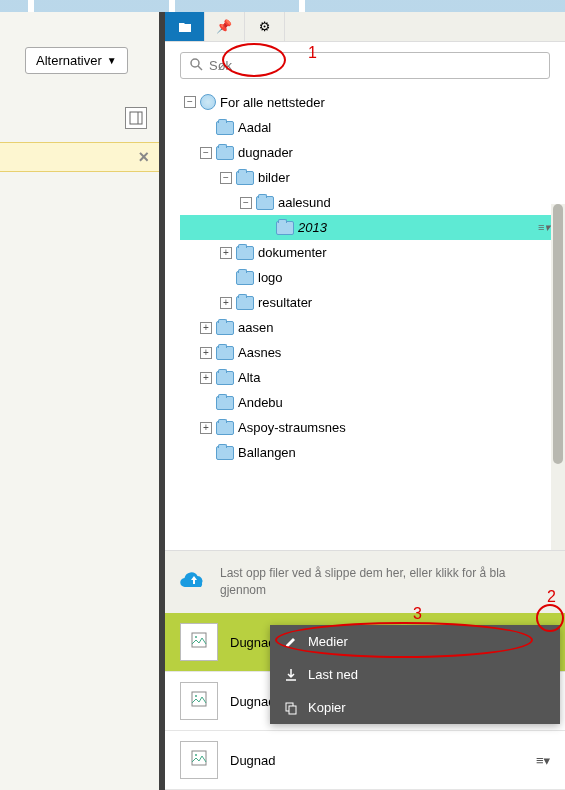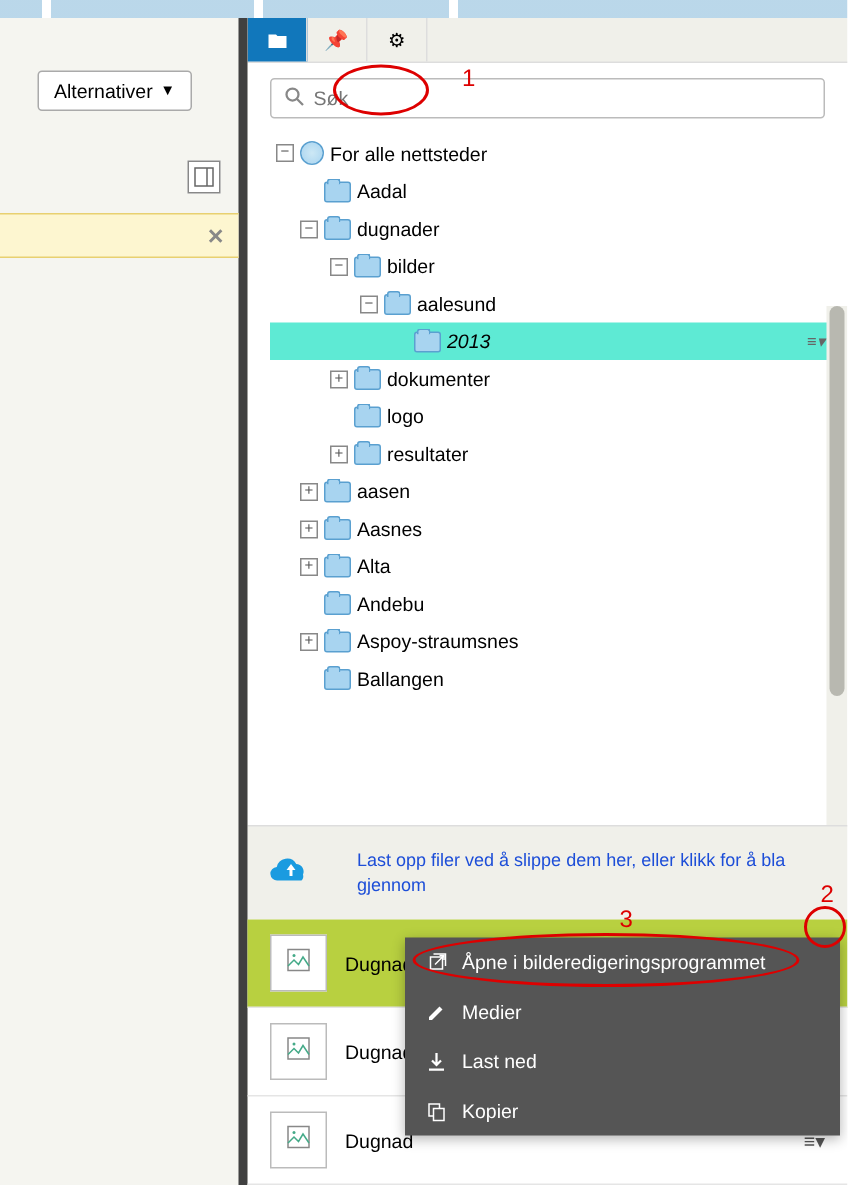--- a/index.html
+++ b/index.html
@@ -44,21 +44,21 @@
 .indent-1 { padding-left: 20px; }
 .indent-2 { padding-left: 40px; }
 .indent-3 { padding-left: 60px; }
 .indent-4 { padding-left: 80px; }
 
 .scrollbar-track { position: absolute; right: 0; top: 115px; bottom: 0; width: 14px; background: #f0f0ea; }
 .scrollbar-thumb { position: absolute; right: 2px; top: 0; width: 10px; height: 260px; background: #b8b8b0; border-radius: 5px; }
 
 .upload-area { background: #f0f0ea; padding: 14px 15px; display: flex; align-items: center; gap: 12px; border-top: 1px solid #ddd; }
 .upload-area .cloud { color: #1a9be0; font-size: 28px; }
-.upload-area .txt { color: #1d4ed8; font-size: 12px; line-height: 1.4; margin-left: 18px; }
+.upload-area .txt { color: #737373; font-size: 12px; line-height: 1.4; }
 
 .file-row { display: flex; align-items: center; padding: 10px 15px; gap: 12px; border-bottom: 1px solid #e5e5e5; position: relative; }
 .file-row.sel { background: #b8d040; }
 .file-thumb { width: 38px; height: 38px; border: 1px solid #bbb; background: #fff; display: flex; align-items: center; justify-content: center; }
 .file-thumb .broken { color: #4a8; font-size: 16px; }
 .file-row .menu-ic { margin-left: auto; color: #555; cursor: pointer; }
 
 .context-menu { position: absolute; right: 5px; top: 625px; width: 290px; background: #555; color: #fff; z-index: 100; box-shadow: 0 2px 8px rgba(0,0,0,0.3); }
 .context-menu .mi { padding: 9px 14px; display: flex; align-items: center; gap: 10px; cursor: pointer; font-size: 13px; }
 .context-menu .mi-ic { width: 14px; display: inline-flex; justify-content: center; }
@@ -248,29 +248,20 @@
           <span class="menu-ic">≡▾</span>
         </div>
       </div>
   </div>
 </div>
 
 <div class="context-menu" id="ctx-menu">
     <div class="mi">
       <span class="mi-ic">
         <svg width="14" height="14" viewBox="0 0 14 14">
-          <path d="M3 3h8v8H3z M5 1h8v8" fill="none" stroke="#fff"></path>
-          <path d="M6 8 L12 2 M9 2h3v3" fill="none" stroke="#fff"></path>
-        </svg>
-      </span>
-      <span>Åpne i bilderedigeringsprogrammet</span>
-    </div>
-    <div class="mi">
-      <span class="mi-ic">
-        <svg width="14" height="14" viewBox="0 0 14 14">
           <path d="M2 10 L9 3 l2 2 L4 12 H2z" fill="#fff"></path>
         </svg>
       </span>
       <span>Medier</span>
     </div>
     <div class="mi">
       <span class="mi-ic">
         <svg width="14" height="14" viewBox="0 0 14 14">
           <path d="M7 1v8 M4 6l3 3 3-3 M2 12h10" fill="none" stroke="#fff" stroke-width="1.5"></path>
         </svg>

